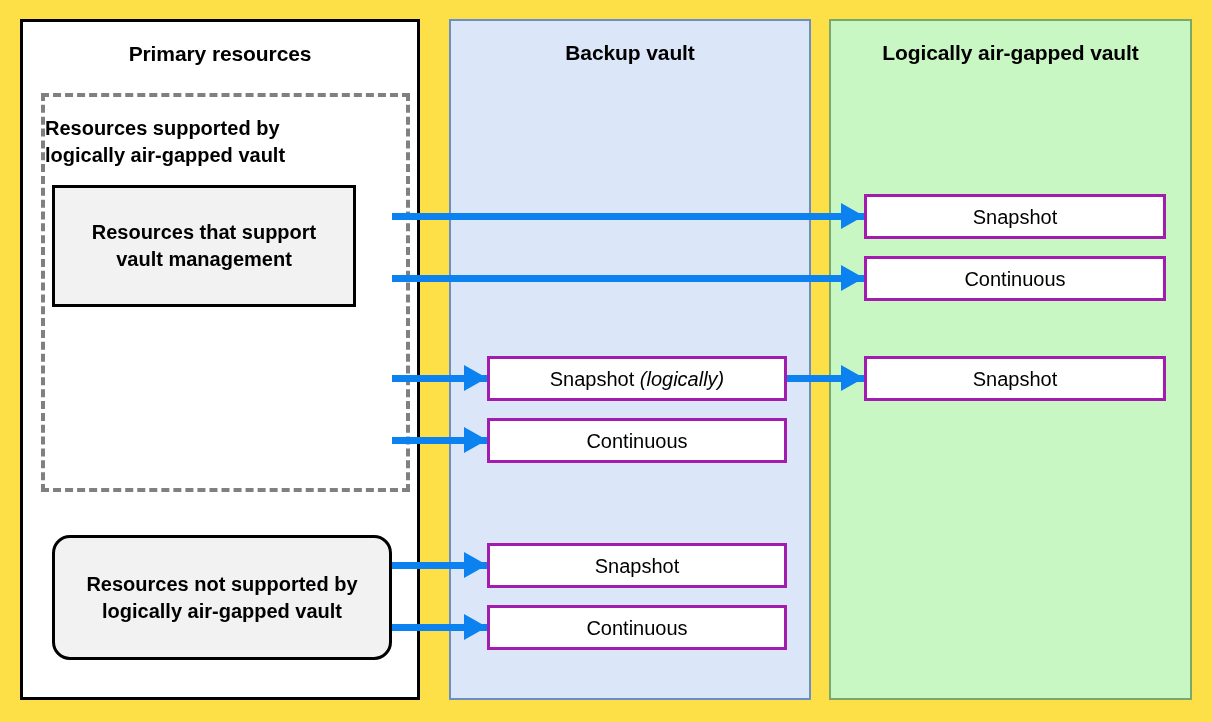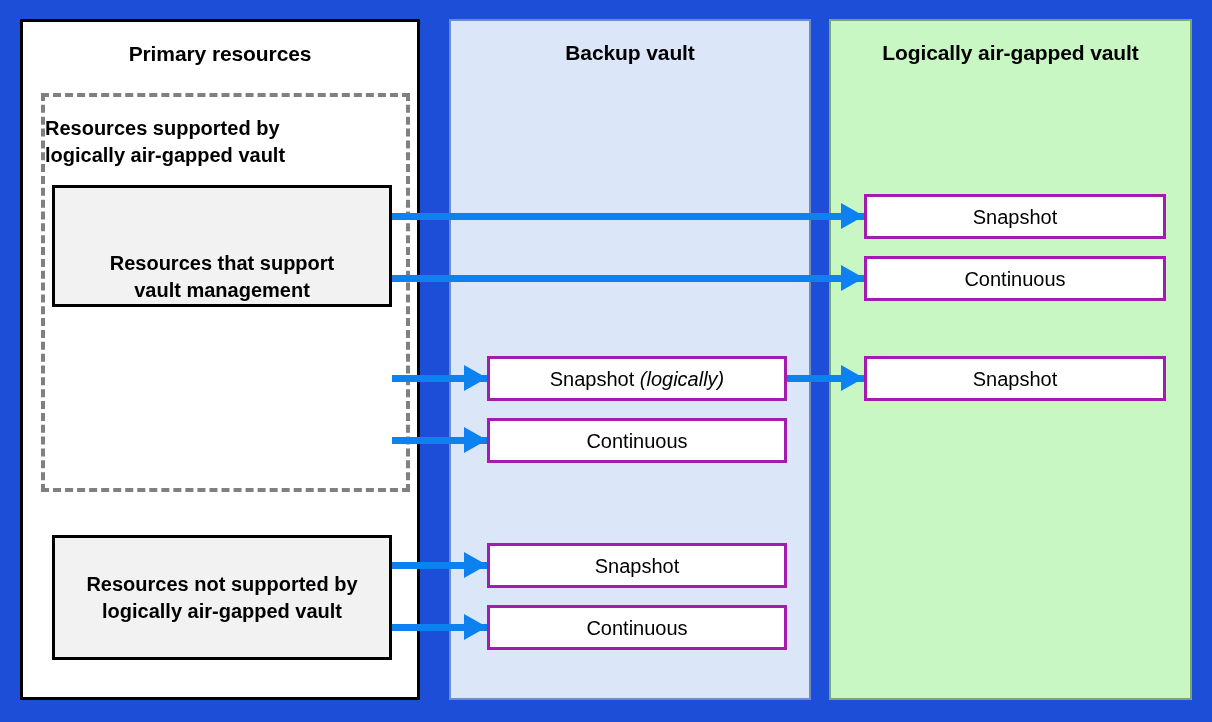--- a/index.html
+++ b/index.html
@@ -8,21 +8,21 @@
     background: #ffffff;
   }
   body {
     font-family: "Liberation Sans", sans-serif;
     -webkit-font-smoothing: antialiased;
   }
   #canvas {
     position: relative;
     width: 1212px;
     height: 722px;
-    background: #1d4ed8;
+    background: #fde047;
     overflow: hidden;
   }
 
   
   .panel {
     position: absolute;
     box-sizing: border-box;
   }
   .panel-primary {
     left: 20px;
@@ -139,29 +139,29 @@
     <div class="panel-title">Primary resources</div>
   </div>
 
   <div class="dashed-group">
     <div class="dashed-group-label">
       <span>Resources supported by</span><br>
       <span>logically air-gapped vault</span>
     </div>
   </div>
 
-  <div class="node node-grey" style="left:52px; top:185px; width:340px; height:122px;align-items:flex-end;">
+  <div class="node node-grey" style="left:52px; top:185px; width:304px; height:122px;">
     <div>
       <span>Resources that support</span><br>
       <span>vault management</span>
     </div>
   </div>
 
 
-  <div class="node node-grey" style="left:52px; top:535px; width:340px; height:125px;">
+  <div class="node node-grey" style="left:52px; top:535px; width:340px; height:125px;border-radius:18px;">
     <div>
       <span>Resources not supported by</span><br>
       <span>logically air-gapped vault</span>
     </div>
   </div>
 
   <div class="panel panel-backup">
     <div class="panel-title">Backup vault</div>
   </div>
 

